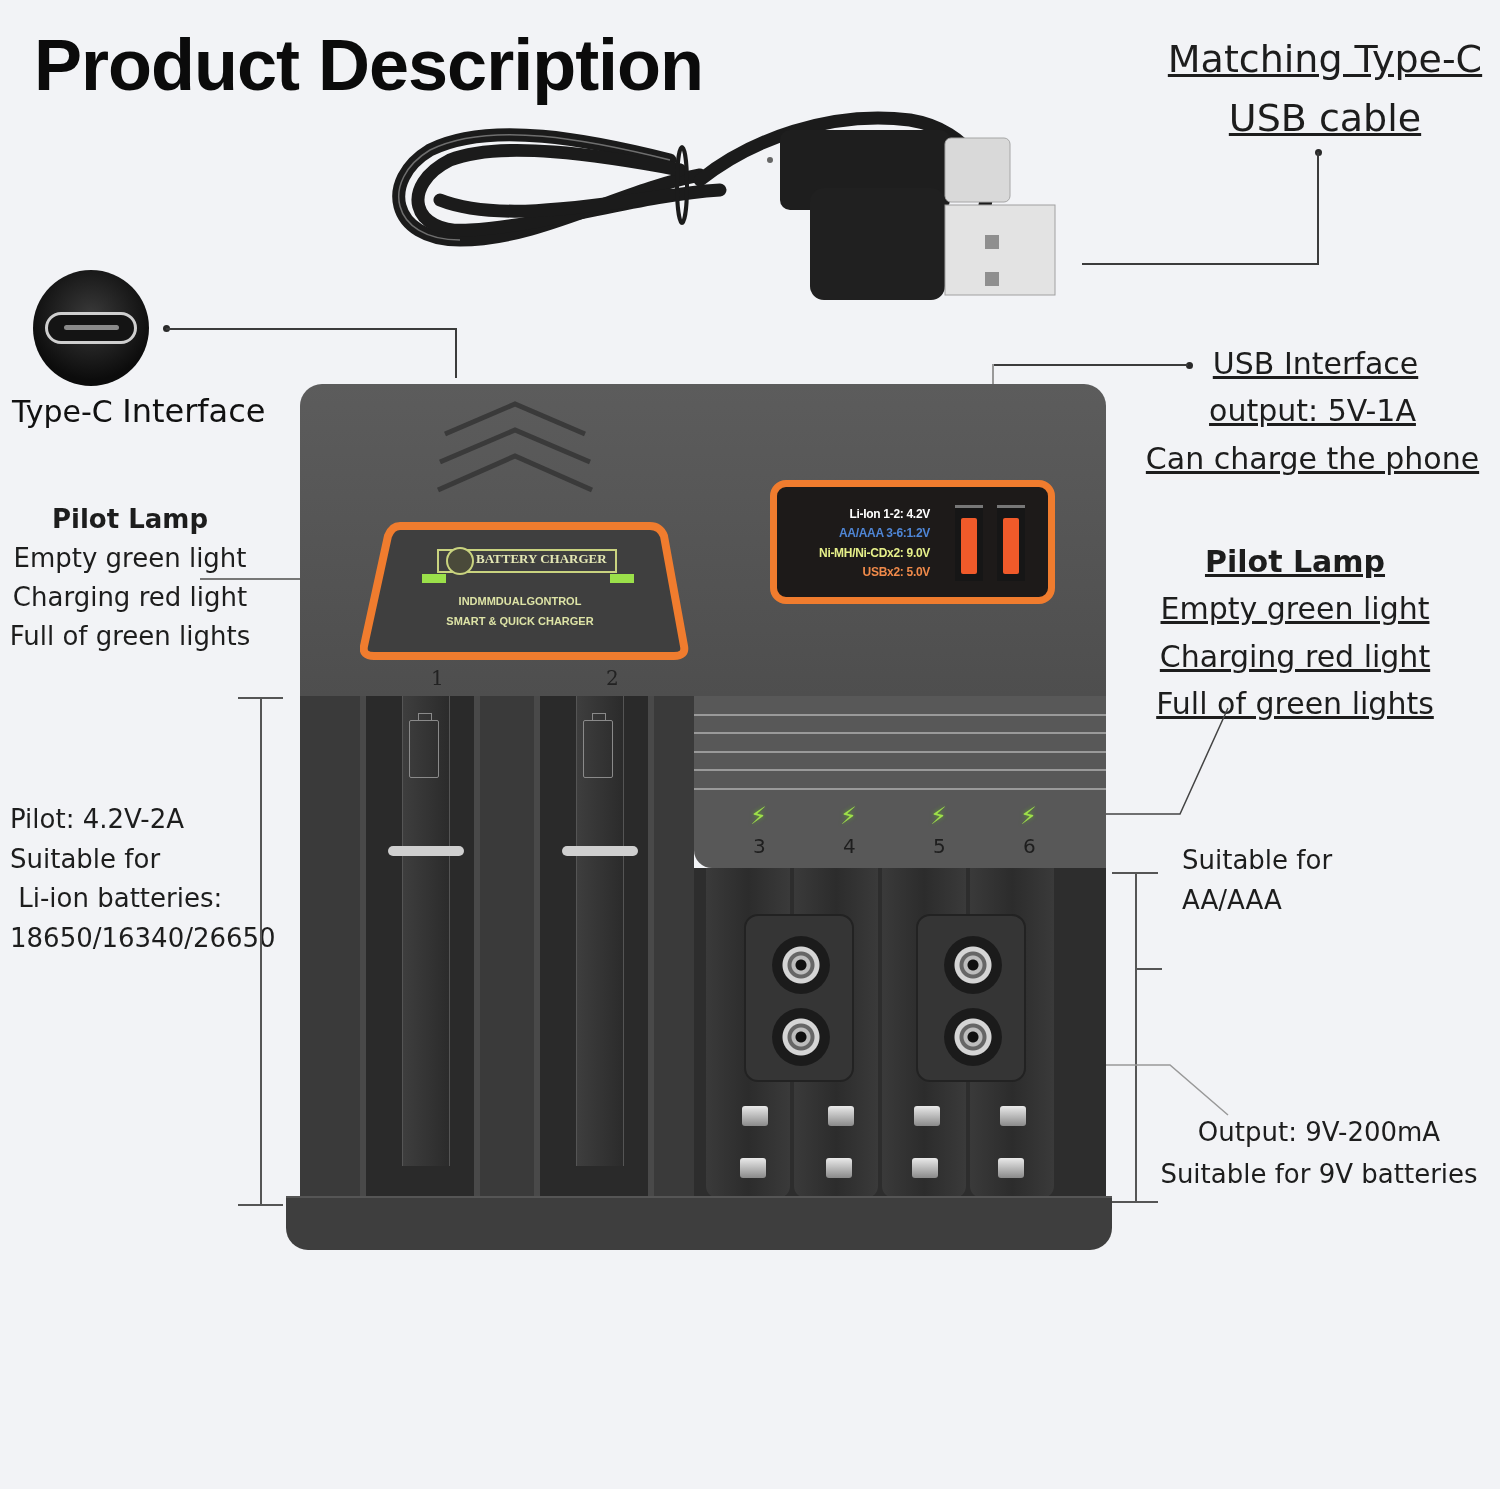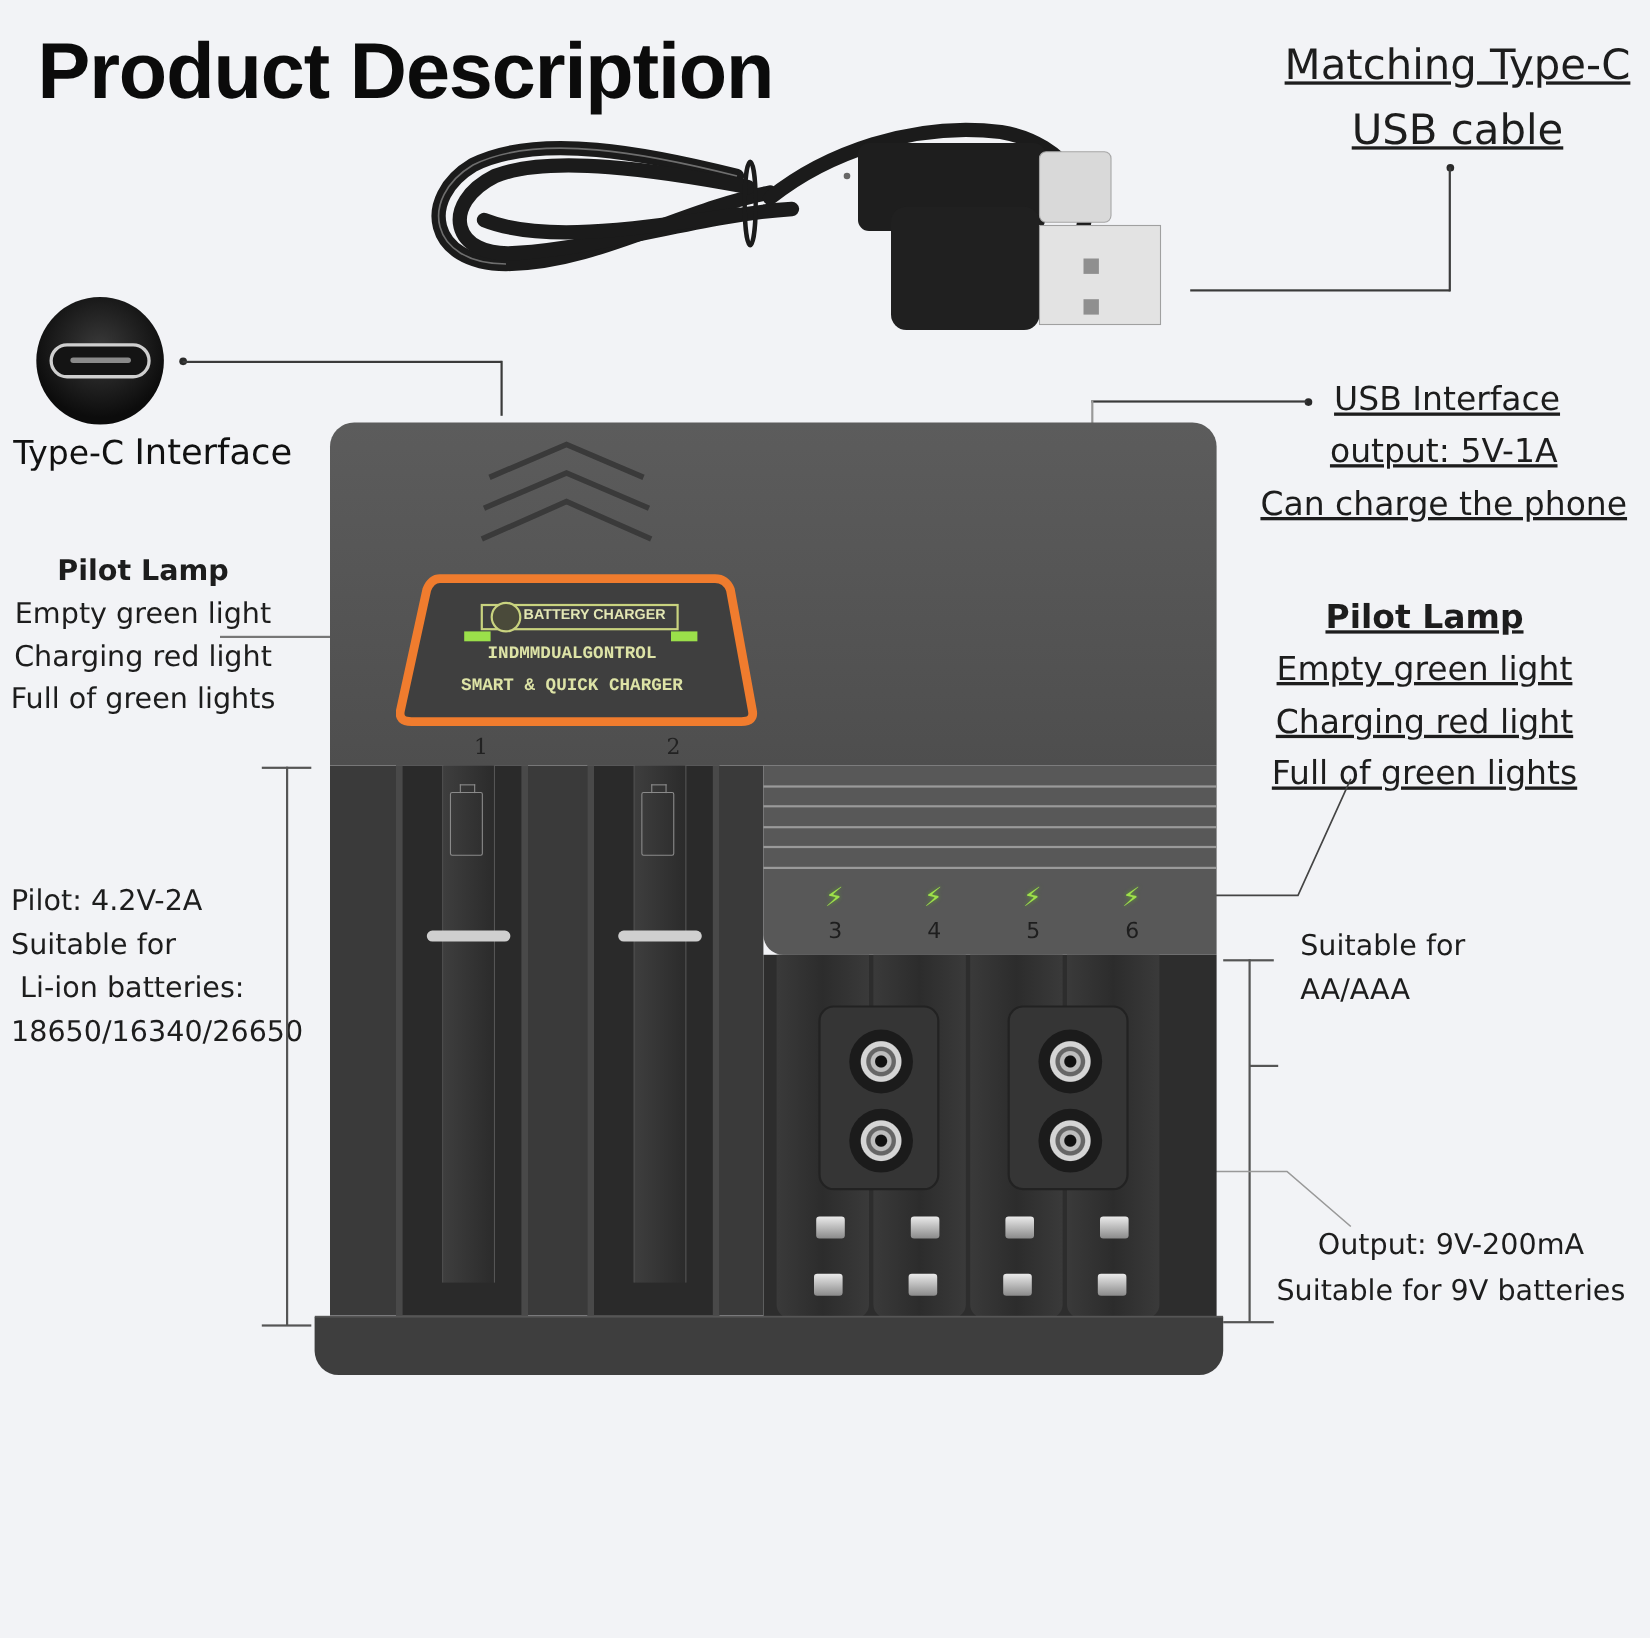--- a/index.html
+++ b/index.html
@@ -164,26 +164,40 @@
       </g>
     </svg>
 
     <svg class="left-panel" viewBox="0 0 330 140">
       <path d="M40 6 L290 6 Q300 6 304 16 L324 126 Q326 136 314 136 L14 136 Q2 136 4 126 L28 16 Q32 6 40 6 Z" fill="#3f3f3f" stroke="#f07c2e" stroke-width="8"></path>
       <rect x="78" y="30" width="178" height="22" fill="none" stroke="#c9d37f" stroke-width="2"></rect>
       <circle cx="100" cy="41" r="13" fill="#4a4a3a" stroke="#c9d37f" stroke-width="2"></circle>
       <rect x="62" y="54" width="24" height="9" fill="#9be04a"></rect>
       <rect x="250" y="54" width="24" height="9" fill="#9be04a"></rect>
     </svg>
-    <div class="abs" style="left:176px;top:167px;font-size:13px;font-family:Liberation Sans, sans-serif;font-weight:bold;color:#e3e7b4">BATTERY CHARGER</div>
-    <div class="abs center" style="left:110px;top:196px;width:220px;font-size:16px;font-family:Liberation Mono, monospace;font-weight:bold;color:#dde3a6;line-height:1.8">
+    <div class="abs" style="left:176px;top:167px;font-size:13px;font-family:Liberation Serif, serif;font-weight:bold;color:#e3e7b4">BATTERY CHARGER</div>
+    <div class="abs center" style="left:110px;top:208px;width:220px;font-size:11px;font-family:Liberation Sans, sans-serif;font-weight:bold;color:#dde3a6;line-height:1.8">
       <div>INDMMDUALGONTROL</div>
       <div>SMART &amp; QUICK CHARGER</div>
     </div>
 
+    <div class="lcd-frame">
+      <div class="lcd-text">
+        <div style="color:#ffffff">Li-Ion 1-2: 4.2V</div>
+        <div style="color:#4f86d6">AA/AAA 3-6:1.2V</div>
+        <div style="color:#e6f08a">Ni-MH/Ni-CDx2: 9.0V</div>
+        <div style="color:#f08a4a">USBx2: 5.0V</div>
+      </div>
+      <div class="usb-port" style="left:178px">
+          <i></i>
+        </div>
+      <div class="usb-port" style="left:220px">
+          <i></i>
+        </div>
+    </div>
 
     <div class="slot-num" style="left:131px">1</div>
     <div class="slot-num" style="left:306px">2</div>
   </div>
 
   <div class="li-bay">
     <div class="li-slot" style="left:60px">
       <div class="rail"></div>
       <div class="batt-icon"></div>
       <div class="contact"></div>

